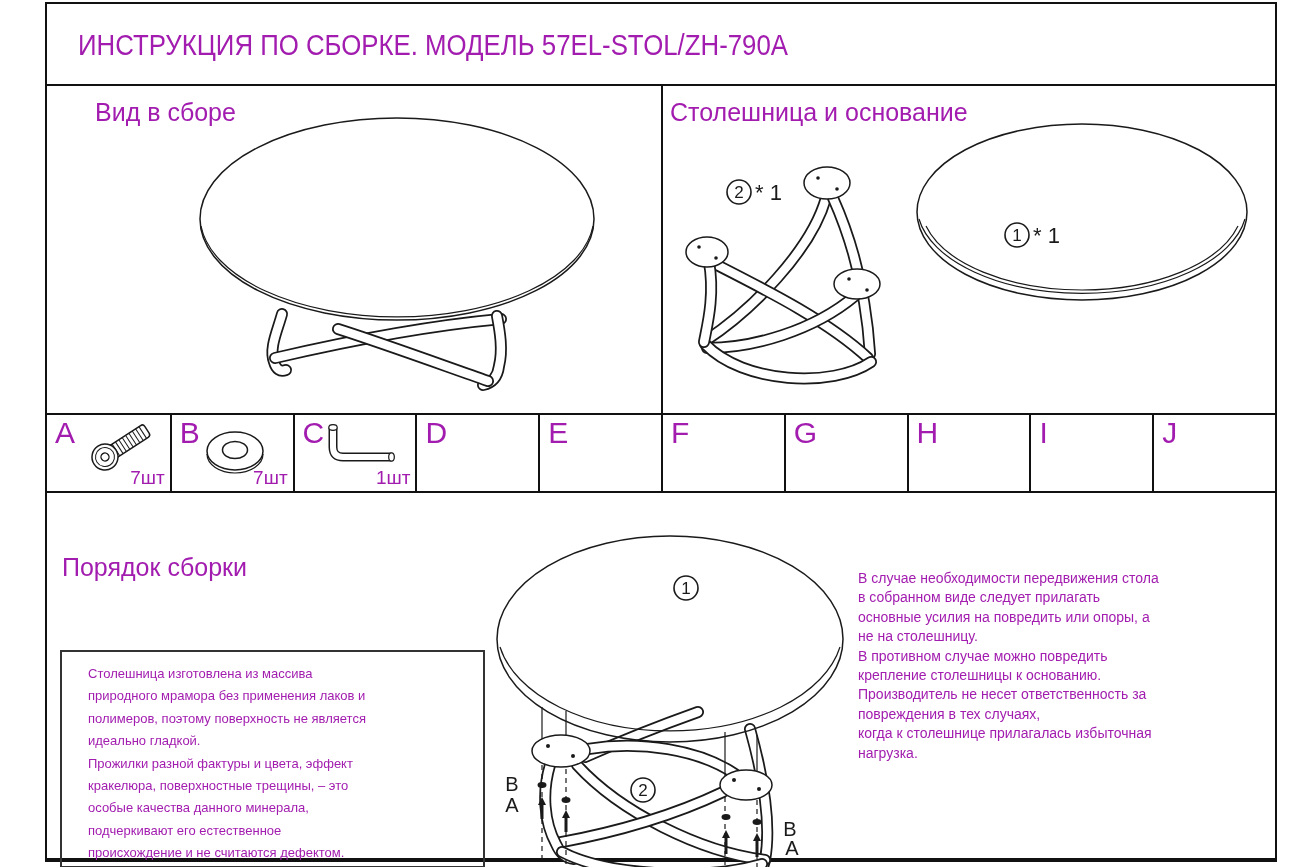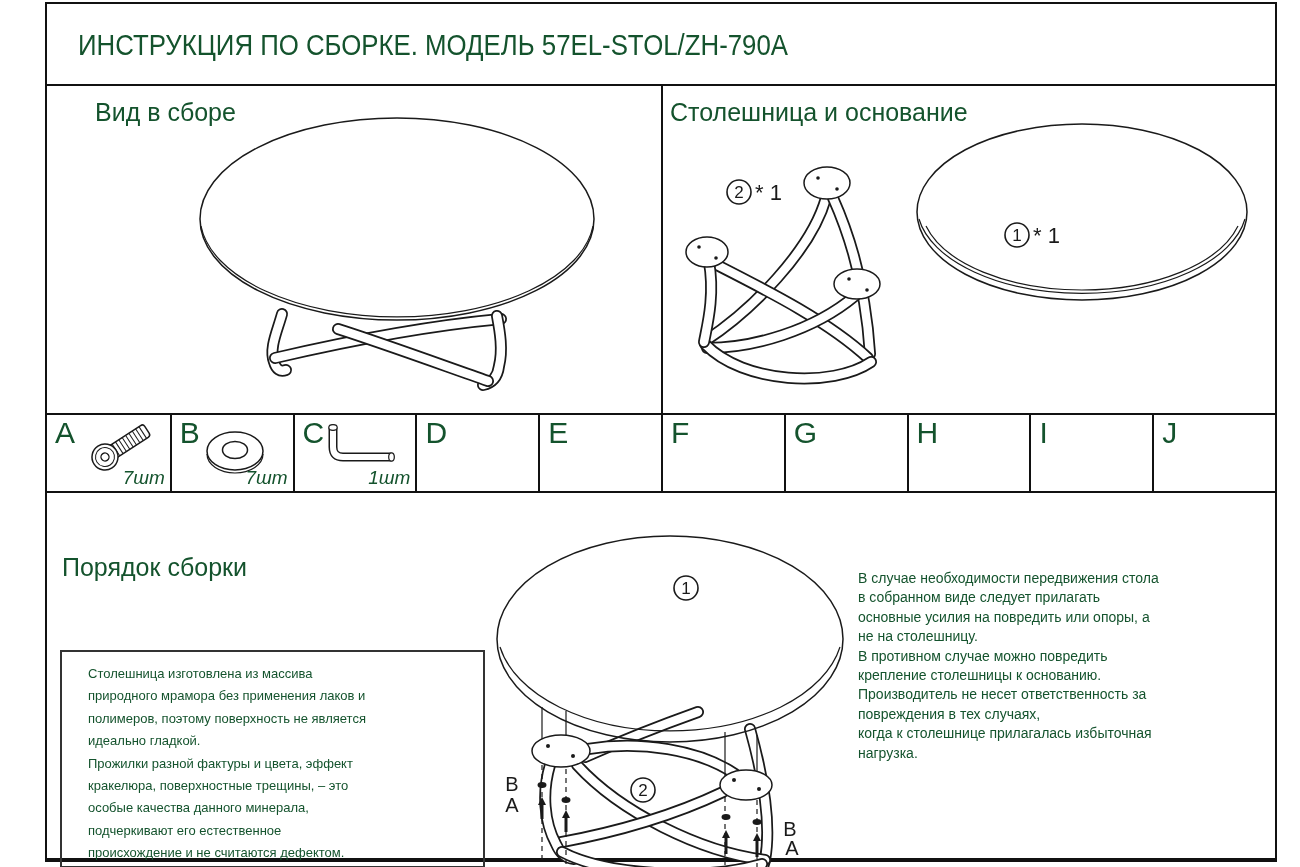--- a/index.html
+++ b/index.html
@@ -1,17 +1,17 @@
 <!DOCTYPE html>
 <html><head>
 <meta charset="utf-8">
 <style>
   html,body{margin:0;padding:0;background:#fff;}
   .page{position:relative;width:1300px;height:867px;background:#fff;
-        font-family:"Liberation Sans",sans-serif;color:#14532d;overflow:hidden;}
+        font-family:"Liberation Sans",sans-serif;color:#a21caf;overflow:hidden;}
   .frame{position:absolute;left:45px;top:2px;width:1232px;height:860px;
          box-sizing:border-box;border:2px solid #111;border-bottom-width:4px;background:#fff;}
   
   .title-row{position:absolute;left:0;top:0;width:100%;height:82px;
              box-sizing:border-box;border-bottom:2px solid #111;}
   .title-text{position:absolute;left:31px;top:24px;font-size:30px;white-space:nowrap;
               transform:scaleX(0.86);transform-origin:left center;letter-spacing:0px;}
   
   .panels{position:absolute;left:0;top:82px;width:100%;height:327px;}
   .panel{position:absolute;top:0;height:100%;}
@@ -20,21 +20,21 @@
   .panel-heading{position:absolute;left:8px;top:12px;font-size:25px;white-space:nowrap;}
   .panel-right .panel-heading{left:7px;}
   .panel-svg{position:absolute;left:0;top:0;}
   
   .parts-row{position:absolute;left:0;top:409px;width:100%;height:80px;box-sizing:border-box;
              border-top:2px solid #111;border-bottom:2px solid #111;
              display:grid;grid-template-columns:repeat(10,1fr);}
   .part-cell{position:relative;box-sizing:border-box;}
   .part-cell + .part-cell{border-left:2px solid #111;}
   .part-letter{position:absolute;left:8px;top:1px;font-size:30px;}
-  .part-count{position:absolute;right:5px;bottom:2px;font-size:19px;font-style:italic;}
+  .part-count{position:absolute;right:5px;bottom:2px;font-size:19px;}
   .part-icon{position:absolute;left:0;top:0;}
   
   .bottom{position:absolute;left:0;top:489px;width:100%;height:363px;margin-top:32px;}
   .bottom-heading{position:absolute;left:15px;top:28px;font-size:25px;white-space:nowrap;}
   .note-box{position:absolute;left:13px;top:125px;width:425px;height:218px;box-sizing:border-box;
             border:2px solid #333;padding:11px 8px 0 26px;}
   .note-box .ln{font-size:13px;line-height:22.4px;white-space:nowrap;}
   .side-note{position:absolute;left:811px;top:44px;width:418px;}
   .side-note .ln{font-size:14px;line-height:19.4px;white-space:nowrap;}
   .diagram-svg{position:absolute;left:385px;top:0px;}

